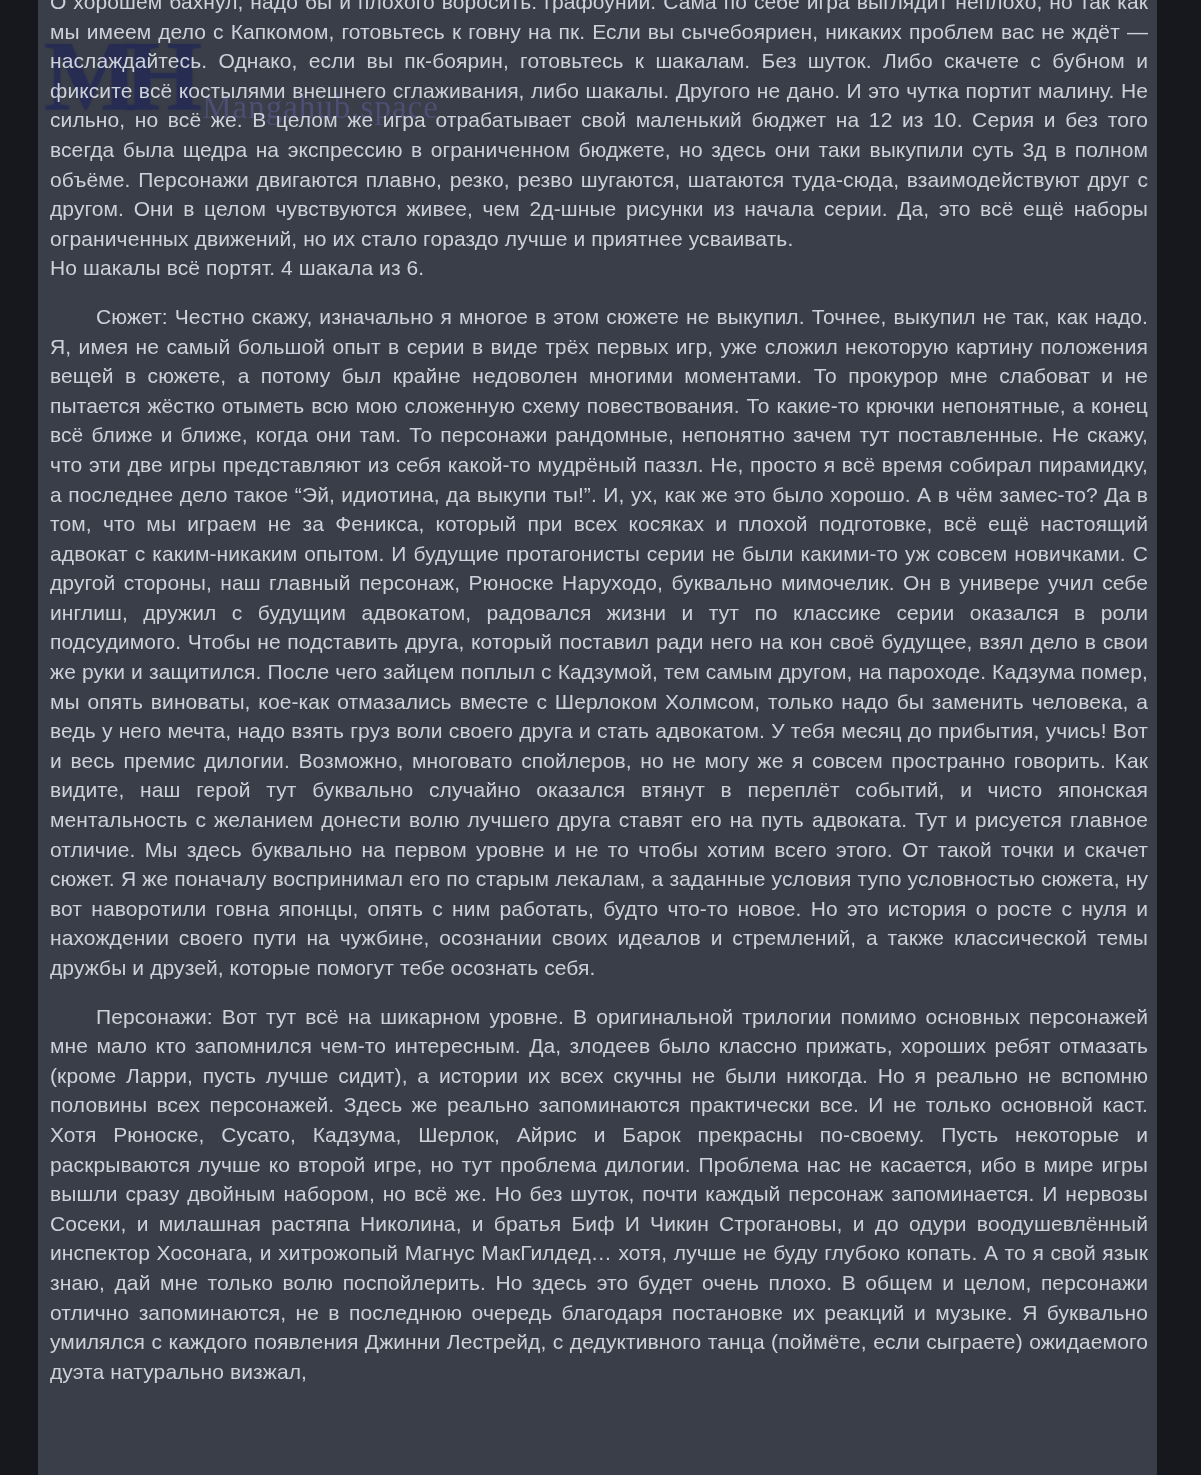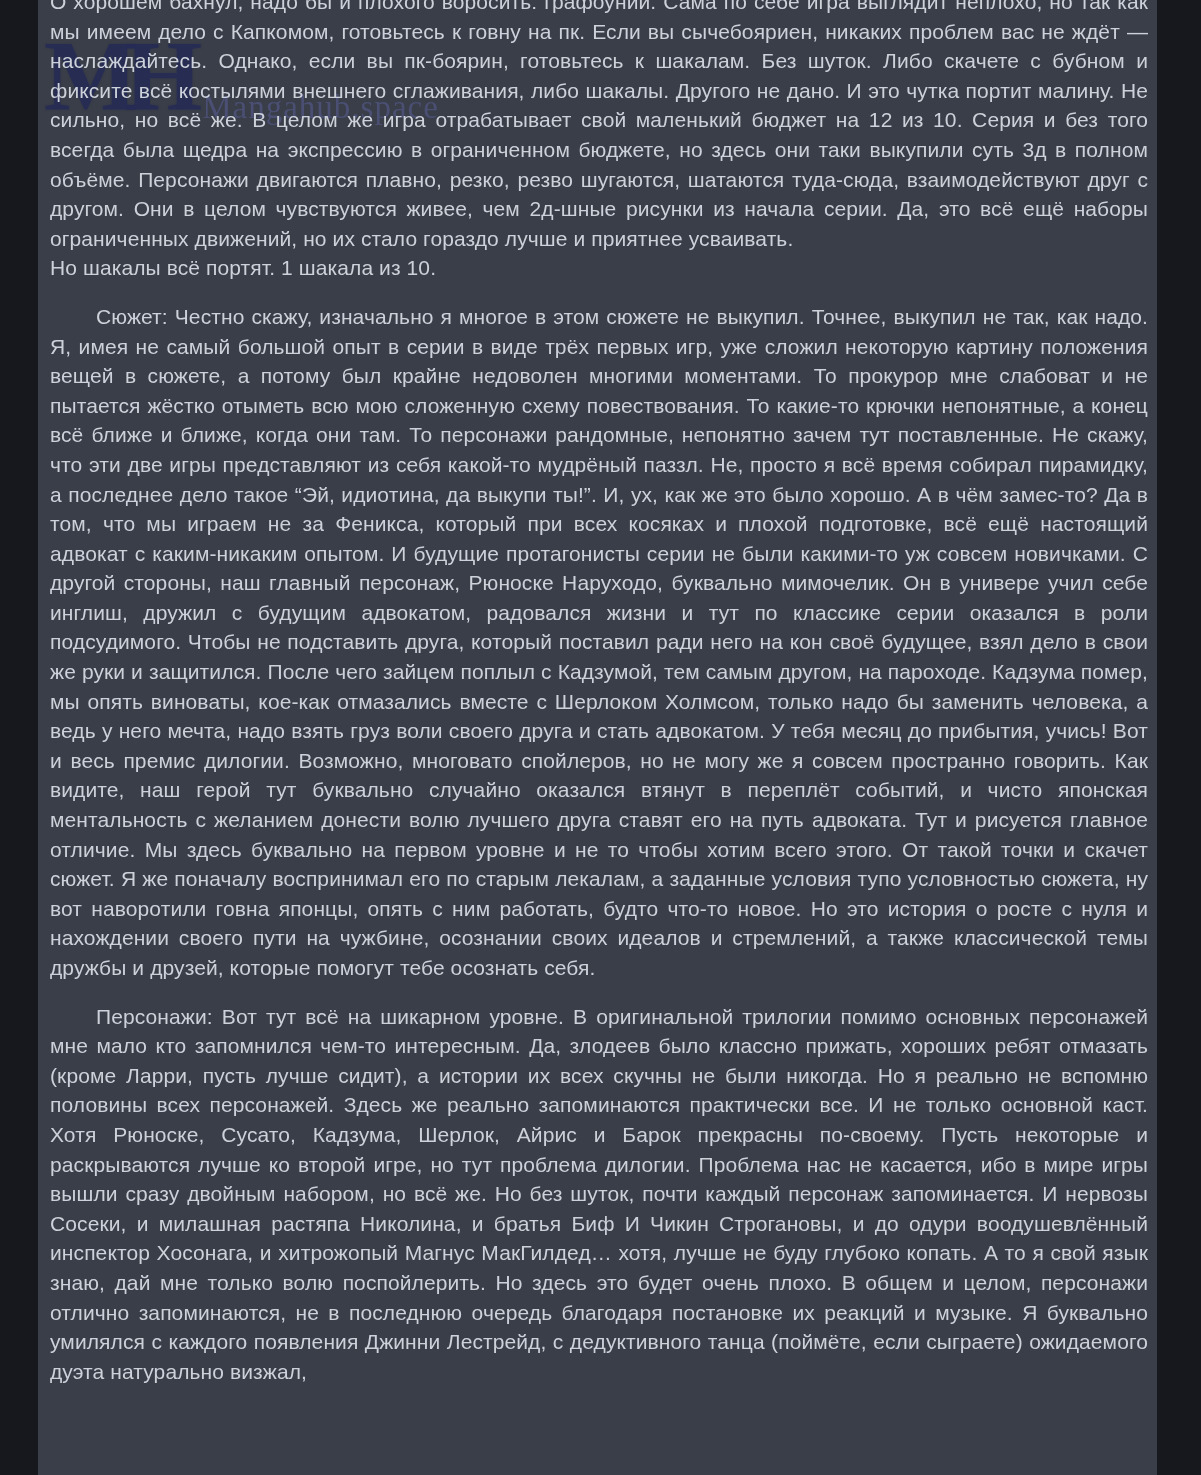--- a/index.html
+++ b/index.html
@@ -64,18 +64,18 @@
 
 <div class="content-panel">
 
   <div class="watermark">
     <span class="monogram">MH</span>
     <span class="site">Mangahub.space</span>
   </div>
 
   <div class="review-text">
       <p>О хорошем бахнул, надо бы и плохого воросить: графоунии. Сама по себе игра выглядит неплохо, но так как мы имеем дело с Капкомом, готовьтесь к говну на пк. Если вы сычебояриен, никаких проблем вас не ждёт — наслаждайтесь. Однако, если вы пк-боярин, готовьтесь к шакалам. Без шуток. Либо скачете с бубном и фиксите всё костылями внешнего сглаживания, либо шакалы. Другого не дано. И это чутка портит малину. Не сильно, но всё же. В целом же игра отрабатывает свой маленький бюджет на 12 из 10. Серия и без того всегда была щедра на экспрессию в ограниченном бюджете, но здесь они таки выкупили суть 3д в полном объёме. Персонажи двигаются плавно, резко, резво шугаются, шатаются туда-сюда, взаимодействуют друг с другом. Они в целом чувствуются живее, чем 2д-шные рисунки из начала серии. Да, это всё ещё наборы ограниченных движений, но их стало гораздо лучше и приятнее усваивать.</p>
-      <p>Но шакалы всё портят. 1 шакала из 10.</p>
+      <p>Но шакалы всё портят. 4 шакала из 6.</p>
       <p class="indent gap">Сюжет: Честно скажу, изначально я многое в этом сюжете не выкупил. Точнее, выкупил не так, как надо. Я, имея не самый большой опыт в серии в виде трёх первых игр, уже сложил некоторую картину положения вещей в сюжете, а потому был крайне недоволен многими моментами. То прокурор мне слабоват и не пытается жёстко отыметь всю мою сложенную схему повествования. То какие-то крючки непонятные, а конец всё ближе и ближе, когда они там. То персонажи рандомные, непонятно зачем тут поставленные. Не скажу, что эти две игры представляют из себя какой-то мудрёный паззл. Не, просто я всё время собирал пирамидку, а последнее дело такое “Эй, идиотина, да выкупи ты!”. И, ух, как же это было хорошо. А в чём замес-то? Да в том, что мы играем не за Феникса, который при всех косяках и плохой подготовке, всё ещё настоящий адвокат с каким-никаким опытом. И будущие протагонисты серии не были какими-то уж совсем новичками. С другой стороны, наш главный персонаж, Рюноске Наруходо, буквально мимочелик. Он в универе учил себе инглиш, дружил с будущим адвокатом, радовался жизни и тут по классике серии оказался в роли подсудимого. Чтобы не подставить друга, который поставил ради него на кон своё будущее, взял дело в свои же руки и защитился. После чего зайцем поплыл с Кадзумой, тем самым другом, на пароходе. Кадзума помер, мы опять виноваты, кое-как отмазались вместе с Шерлоком Холмсом, только надо бы заменить человека, а ведь у него мечта, надо взять груз воли своего друга и стать адвокатом. У тебя месяц до прибытия, учись! Вот и весь премис дилогии. Возможно, многовато спойлеров, но не могу же я совсем пространно говорить. Как видите, наш герой тут буквально случайно оказался втянут в переплёт событий, и чисто японская ментальность с желанием донести волю лучшего друга ставят его на путь адвоката. Тут и рисуется главное отличие. Мы здесь буквально на первом уровне и не то чтобы хотим всего этого. От такой точки и скачет сюжет. Я же поначалу воспринимал его по старым лекалам, а заданные условия тупо условностью сюжета, ну вот наворотили говна японцы, опять с ним работать, будто что-то новое. Но это история о росте с нуля и нахождении своего пути на чужбине, осознании своих идеалов и стремлений, а также классической темы дружбы и друзей, которые помогут тебе осознать себя.</p>
       <p class="indent gap">Персонажи: Вот тут всё на шикарном уровне. В оригинальной трилогии помимо основных персонажей мне мало кто запомнился чем-то интересным. Да, злодеев было классно прижать, хороших ребят отмазать (кроме Ларри, пусть лучше сидит), а истории их всех скучны не были никогда. Но я реально не вспомню половины всех персонажей. Здесь же реально запоминаются практически все. И не только основной каст. Хотя Рюноске, Сусато, Кадзума, Шерлок, Айрис и Барок прекрасны по-своему. Пусть некоторые и раскрываются лучше ко второй игре, но тут проблема дилогии. Проблема нас не касается, ибо в мире игры вышли сразу двойным набором, но всё же. Но без шуток, почти каждый персонаж запоминается. И нервозы Сосеки, и милашная растяпа Николина, и братья Биф И Чикин Строгановы, и до одури воодушевлённый инспектор Хосонага, и хитрожопый Магнус МакГилдед… хотя, лучше не буду глубоко копать. А то я свой язык знаю, дай мне только волю поспойлерить. Но здесь это будет очень плохо. В общем и целом, персонажи отлично запоминаются, не в последнюю очередь благодаря постановке их реакций и музыке. Я буквально умилялся с каждого появления Джинни Лестрейд, с дедуктивного танца (поймёте, если сыграете) ожидаемого дуэта натурально визжал,</p>
     </div>
 
 </div>
 
 </body></html>

